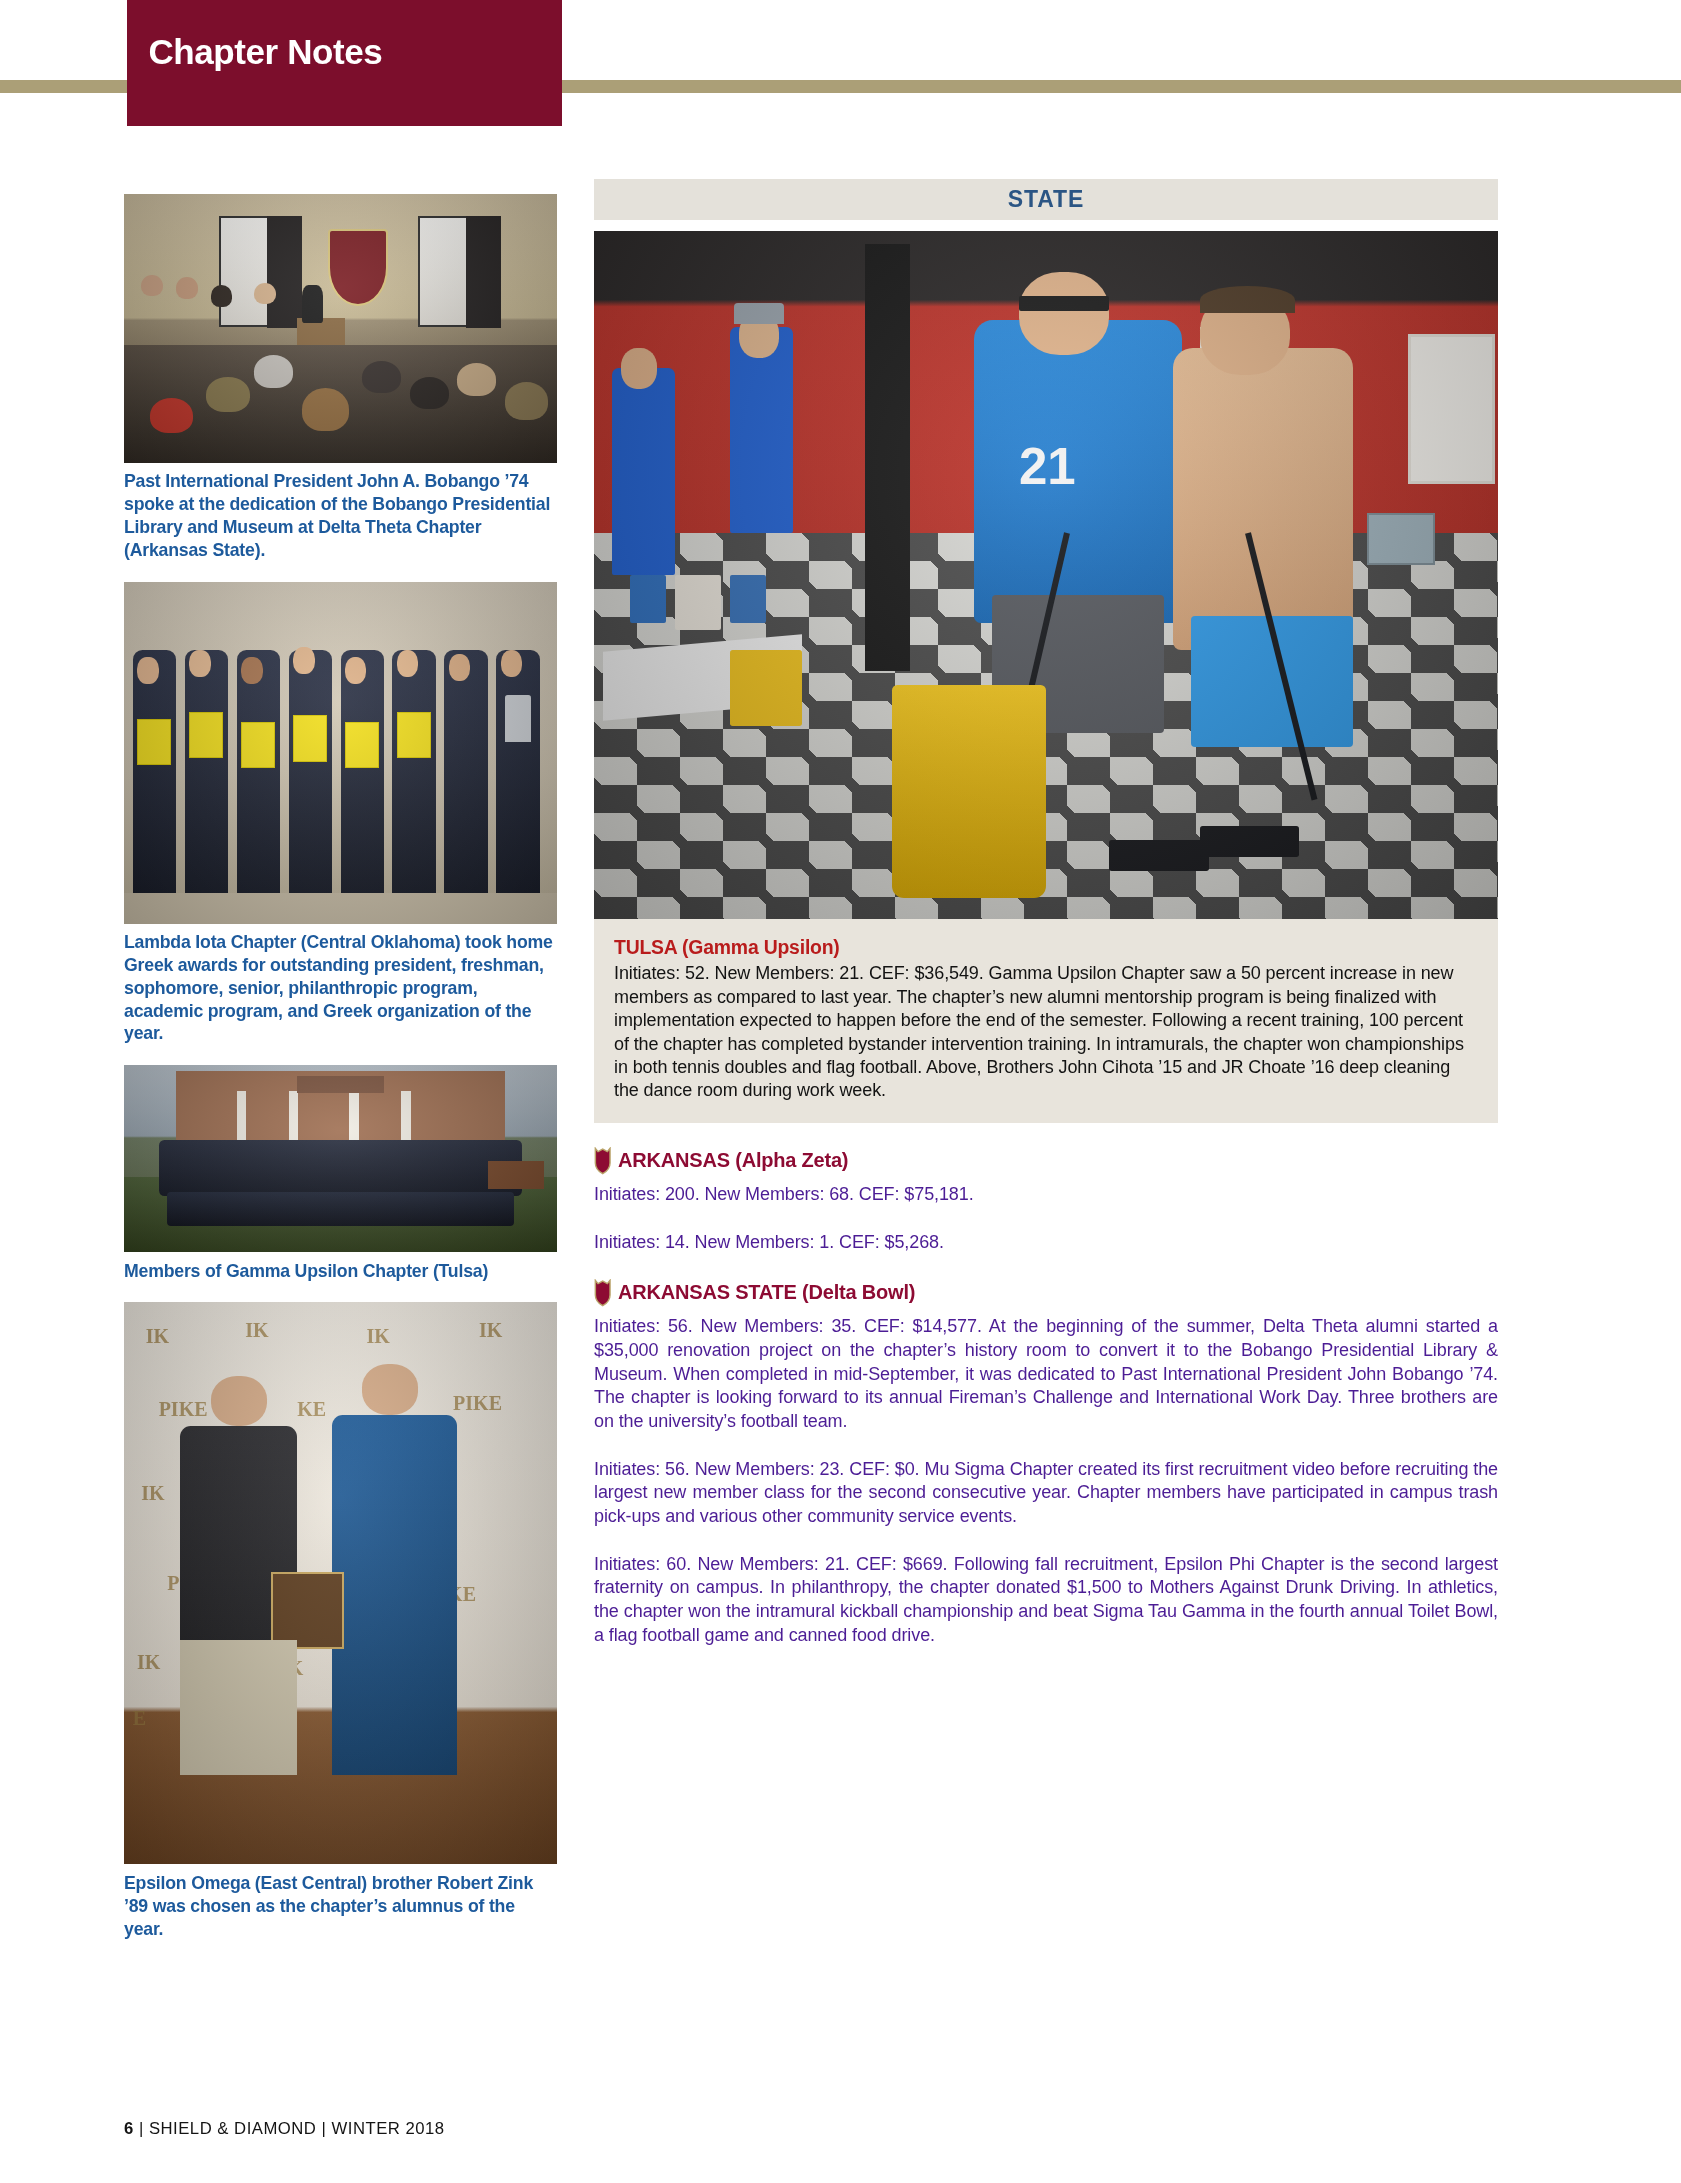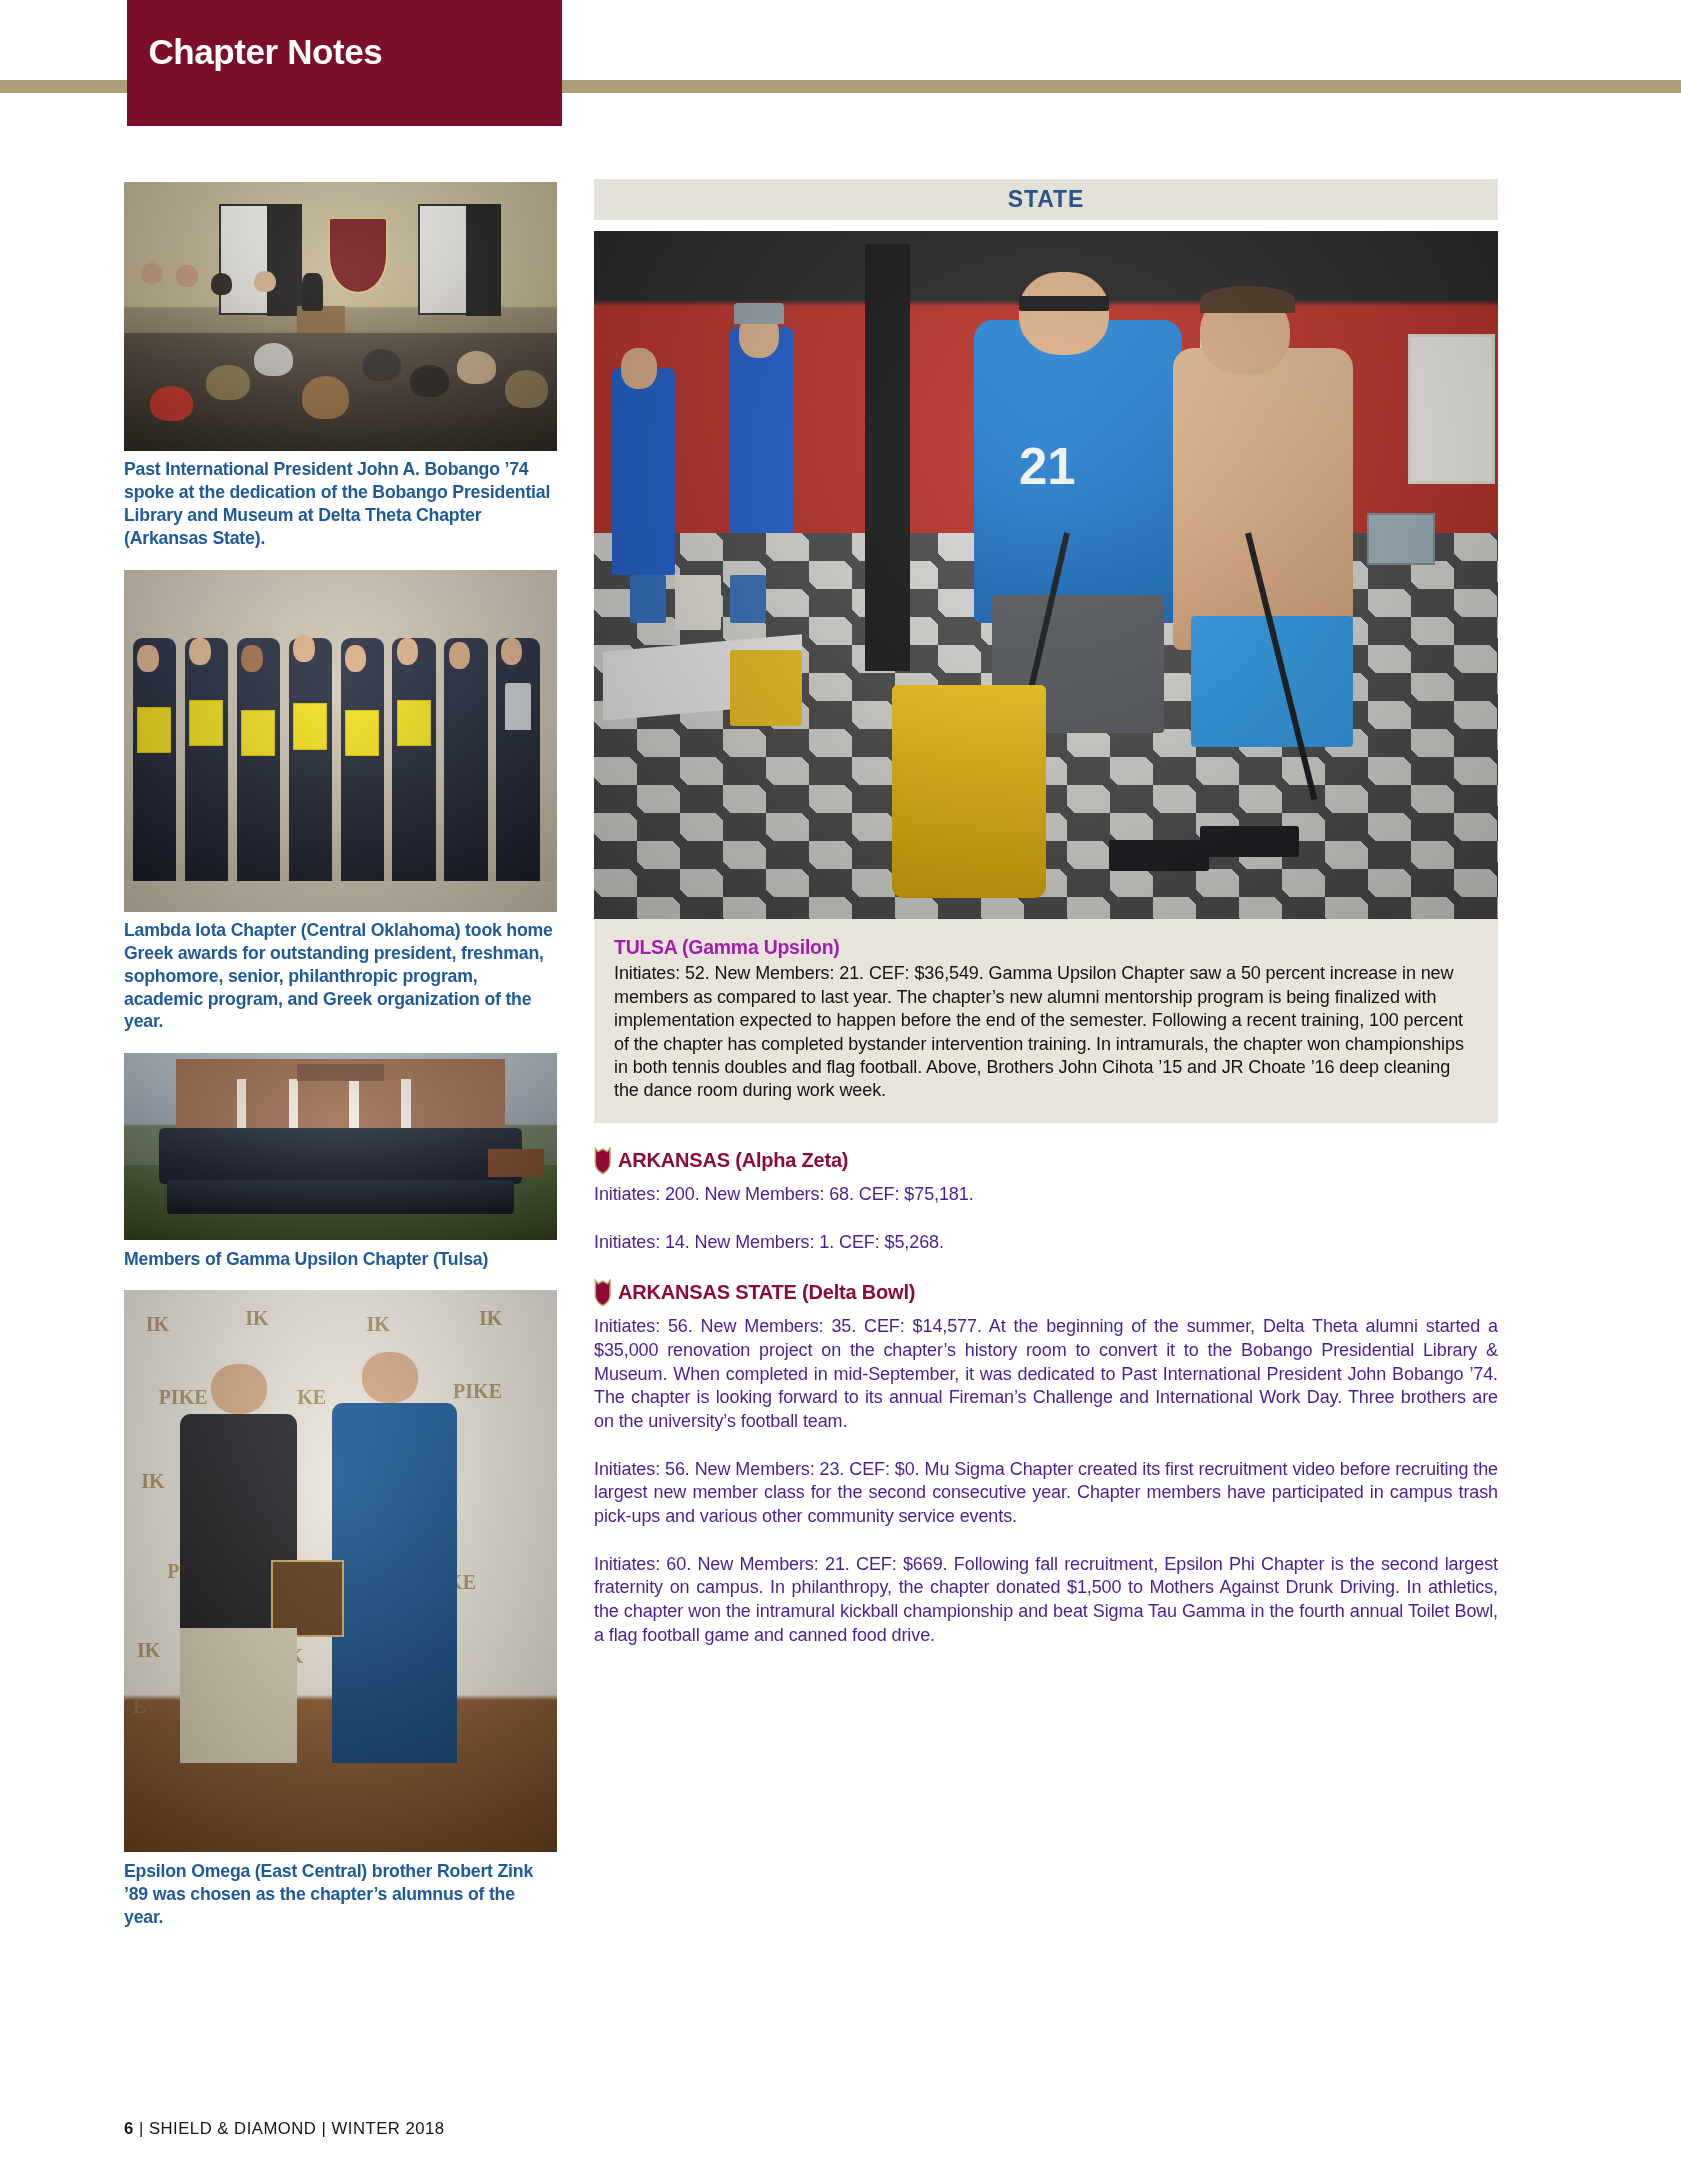--- a/index.html
+++ b/index.html
@@ -4,35 +4,35 @@
 <style>
   html,body{margin:0;padding:0;background:#fff;}
   body{width:1682px;height:2183px;position:relative;font-family:"Liberation Sans",sans-serif;-webkit-font-smoothing:antialiased;}
 
   
   .tan-rule{position:absolute;left:0;top:80px;width:1682px;height:12.7px;background:#ab9f77;}
   .hdr-box{position:absolute;left:127px;top:0;width:435px;height:126px;background:#7c0e2c;}
   .hdr-title{position:absolute;left:21.4px;top:32px;font-size:35px;font-weight:bold;color:#ffffff;letter-spacing:-0.4px;font-family:"Liberation Sans",sans-serif;}
 
   
-  .col-left{position:absolute;left:124px;top:182px;width:433px;}
+  .col-left{position:absolute;left:124px;top:194px;width:433px;}
   .col-right{position:absolute;left:594px;top:179px;width:904px;}
 
   
   .photo{position:relative;overflow:hidden;background:#cfcfcf;}
 
   .cap{font-size:17.7px;line-height:1.29;font-weight:bold;color:#1d5a9c;letter-spacing:-0.2px;margin-top:7.4px;}
 
   
   .arkoma-bar{width:904px;height:41px;background:#e4e1da;display:flex;align-items:center;justify-content:center;}
   .arkoma-bar span{font-size:23px;font-weight:bold;color:#2b5584;letter-spacing:0.9px;}
 
   
   .tulsa-box{width:904px;background:#e8e4dc;box-sizing:border-box;padding:17.4px 20px 20px 20px;}
-  .tulsa-title{font-size:19.4px;font-weight:bold;color:#a21caf;letter-spacing:-0.2px;margin-bottom:3.3px;}
+  .tulsa-title{font-size:19.4px;font-weight:bold;color:#b91c1c;letter-spacing:-0.2px;margin-bottom:3.3px;}
   .tulsa-body{font-size:18px;line-height:1.30;color:#131313;letter-spacing:-0.1px;}
 
   
   .entry{margin-top:24px;width:904px;}
   .entry-head{display:flex;align-items:center;gap:6.7px;margin-bottom:8.7px;}
   .entry-title{font-size:20px;font-weight:bold;color:#8d0b33;letter-spacing:-0.2px;}
   .entry-body{font-size:18px;line-height:1.315;color:#4c1d95;text-align:justify;letter-spacing:-0.1px;width:904px;}
   .entry-body.nojust{text-align:left;}
   .shield{width:17.4px;height:28px;flex:0 0 17.4px;display:block;}
 

